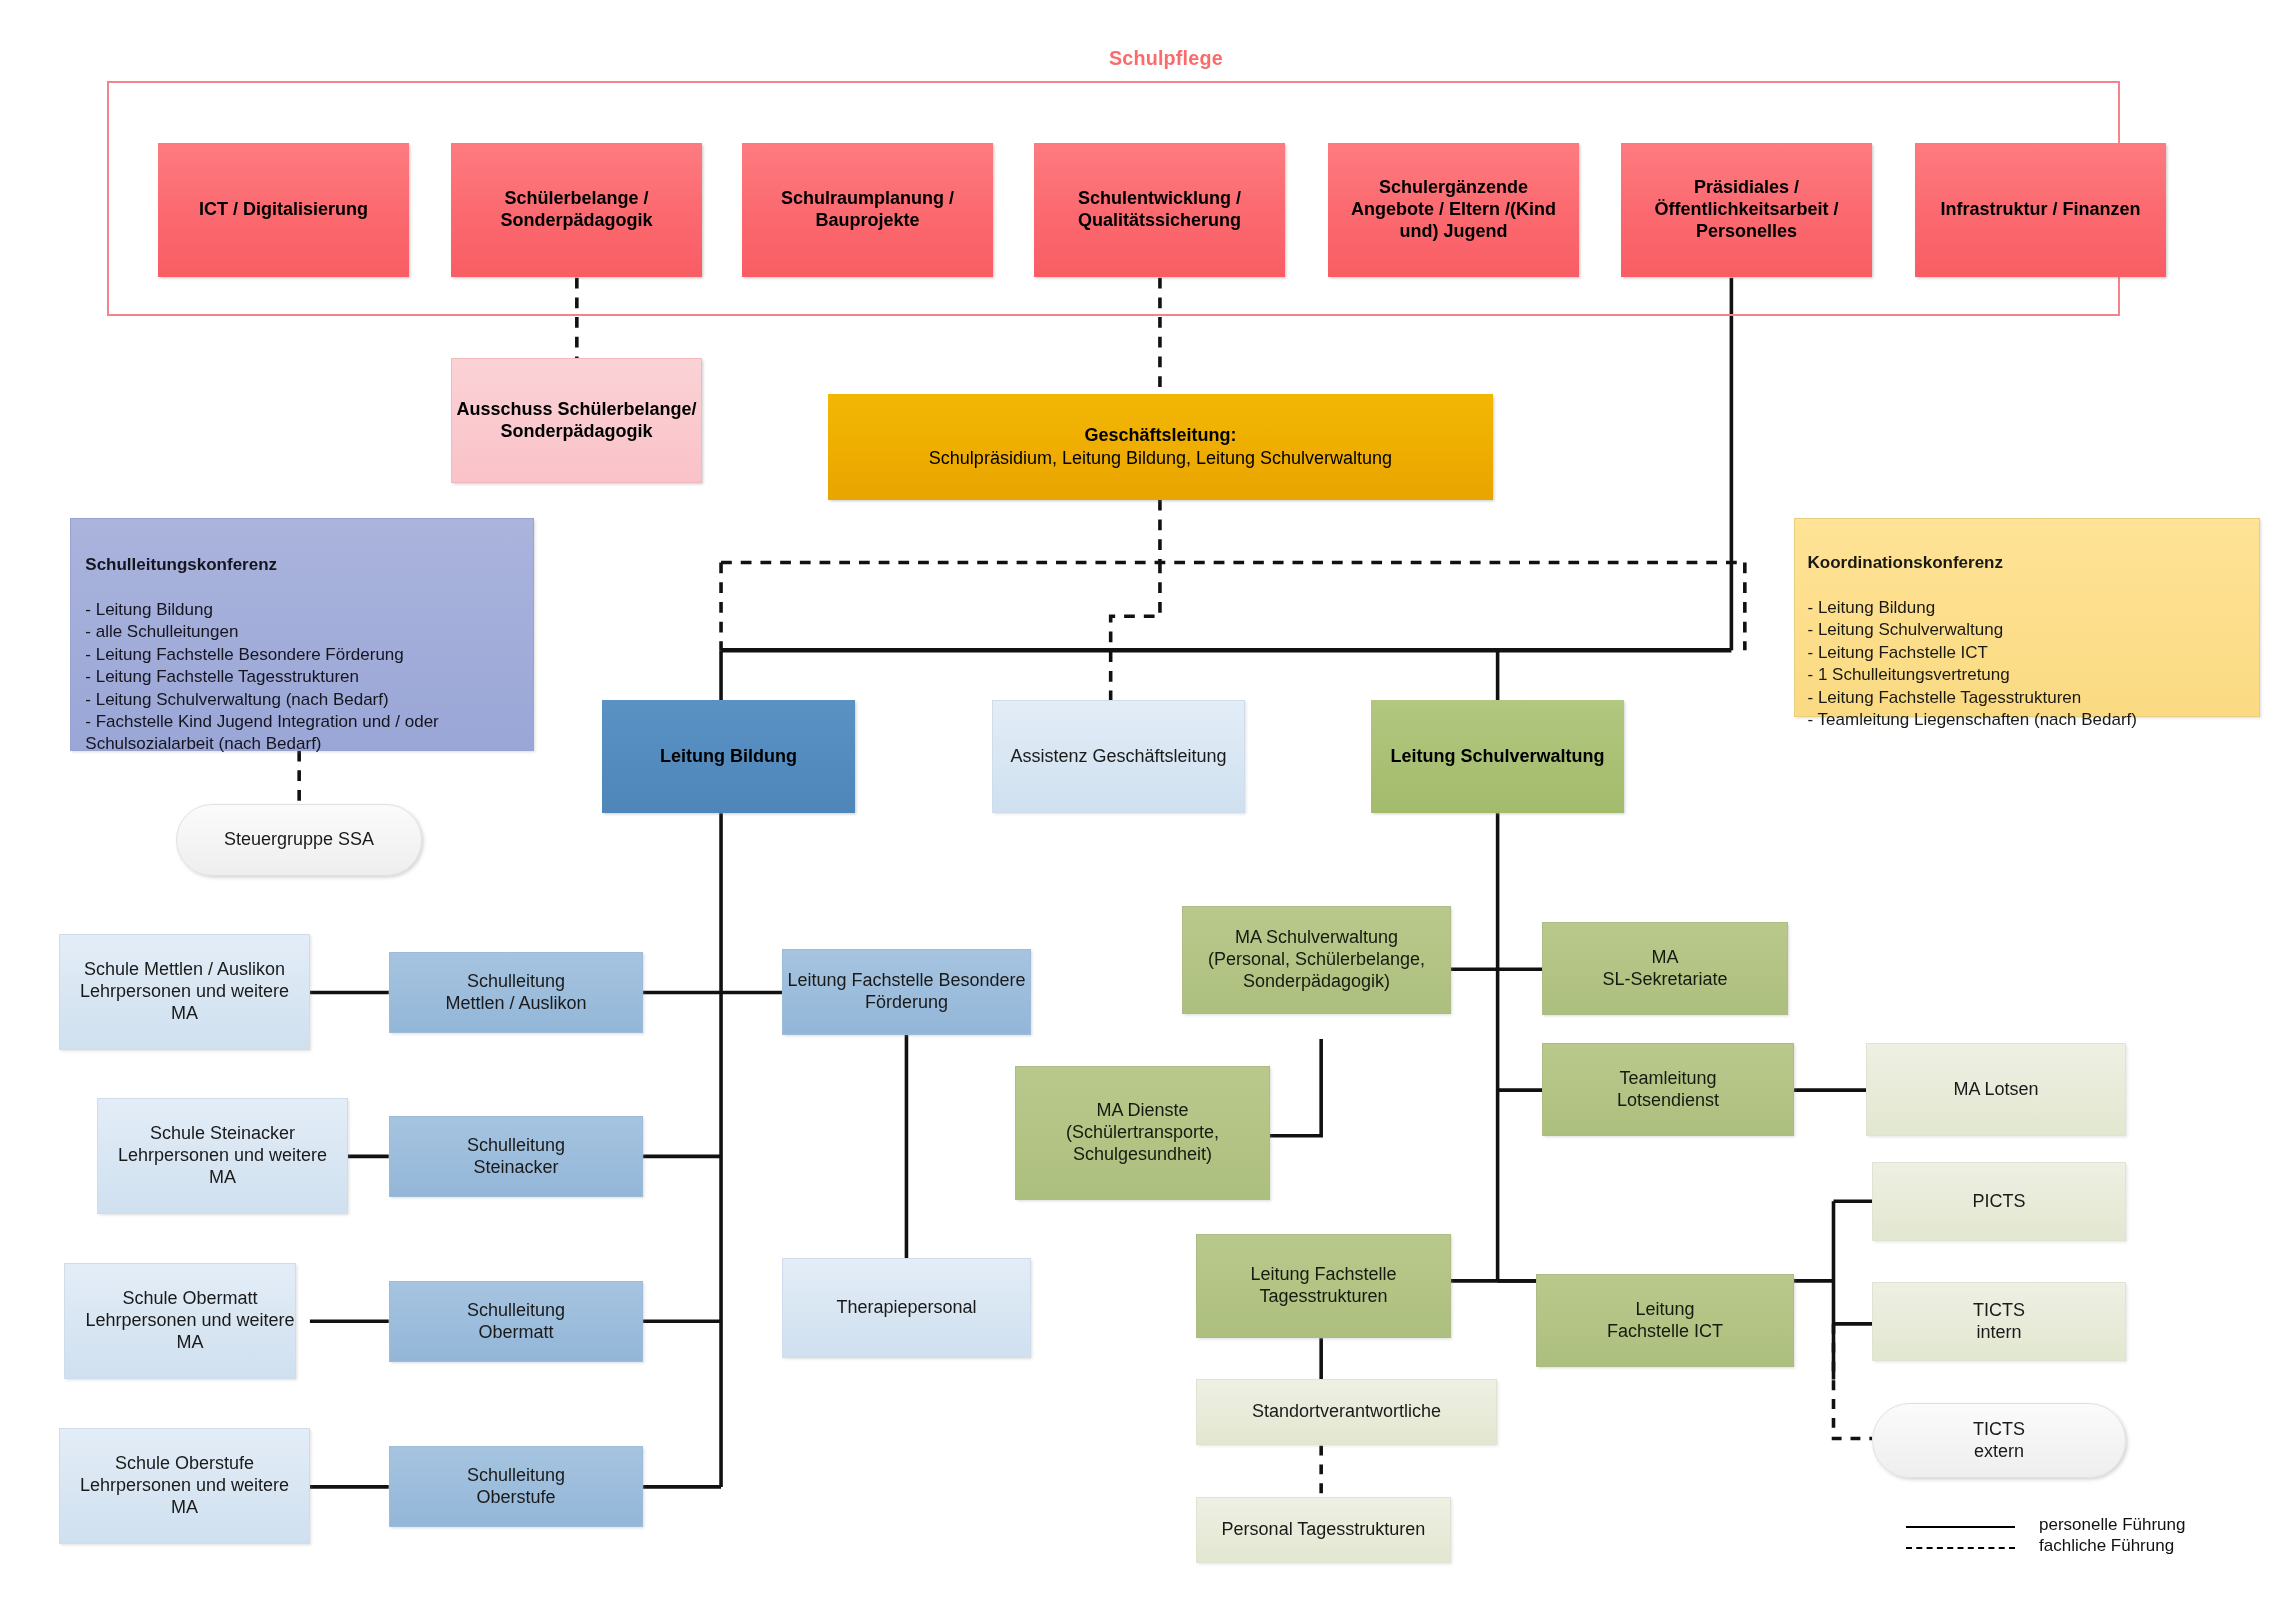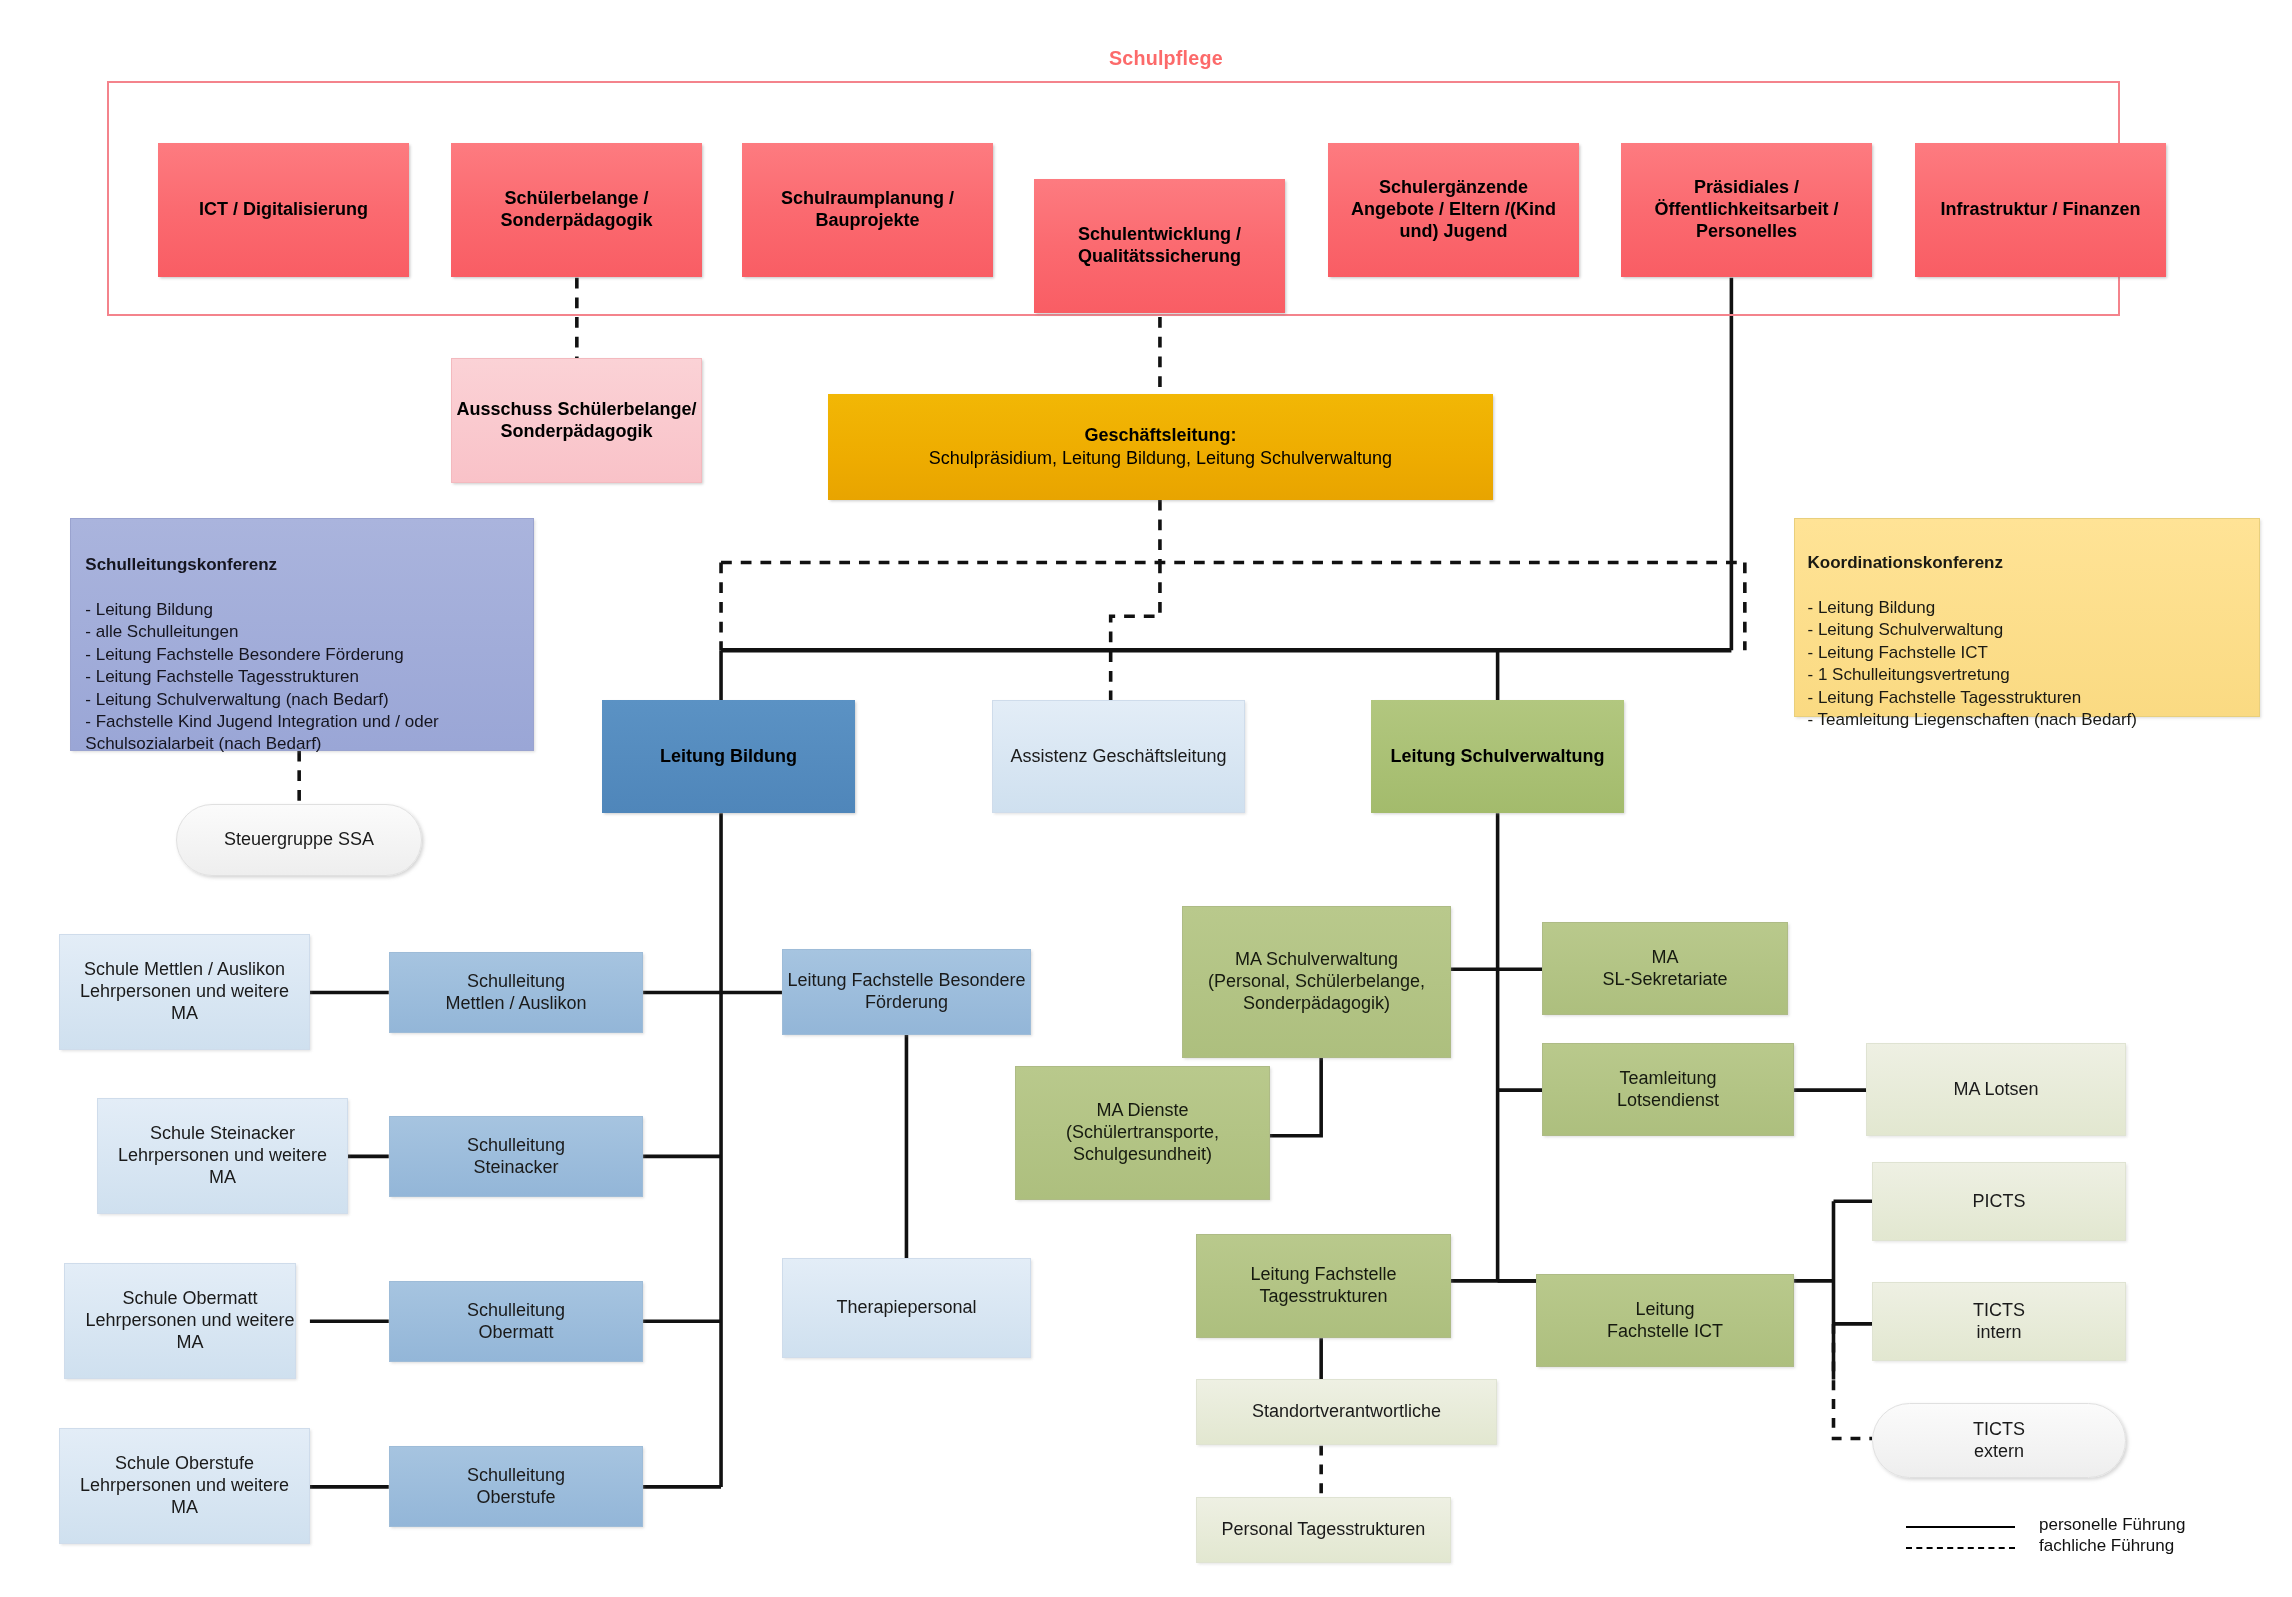--- a/index.html
+++ b/index.html
@@ -245,21 +245,21 @@
   </svg>
 
   <div class="group-title" style="left:1109px; top:47px;">Schulpflege</div>
   <div class="group-frame" style="left:107px; top:81px; width:2013px; height:235px;"></div>
 
   <div class="node red" style="left:158px; top:143px; width:251px; height:134px;">ICT / Digitalisierung</div>
   <div class="node red" style="left:451px; top:143px; width:251px; height:134px;">Schülerbelange /
 Sonderpädagogik</div>
   <div class="node red" style="left:742px; top:143px; width:251px; height:134px;">Schulraumplanung /
 Bauprojekte</div>
-  <div class="node red" style="left:1034px; top:143px; width:251px; height:134px;margin-top:36px;">Schulentwicklung /
+  <div class="node red" style="left:1034px; top:143px; width:251px; height:134px;">Schulentwicklung /
 Qualitätssicherung</div>
   <div class="node red" style="left:1328px; top:143px; width:251px; height:134px;">Schulergänzende
 Angebote / Eltern /(Kind
 und) Jugend</div>
   <div class="node red" style="left:1621px; top:143px; width:251px; height:134px;">Präsidiales /
 Öffentlichkeitsarbeit /
 Personelles</div>
   <div class="node red" style="left:1915px; top:143px; width:251px; height:134px;">Infrastruktur / Finanzen</div>
 
   <div class="node pink" style="left:451px; top:358px; width:251px; height:125px;">Ausschuss Schülerbelange/
@@ -318,21 +318,21 @@
   <div class="node blue-pale" style="left:59px; top:1428px; width:251px; height:116px;">Schule Oberstufe
 Lehrpersonen und weitere
 MA</div>
   <div class="node blue-mid" style="left:389px; top:1446px; width:254px; height:81px;">Schulleitung
 Oberstufe</div>
 
   <div class="node blue-mid" style="left:782px; top:949px; width:249px; height:86px;">Leitung Fachstelle Besondere
 Förderung</div>
   <div class="node blue-pale" style="left:782px; top:1258px; width:249px; height:100px;">Therapiepersonal</div>
 
-  <div class="node green-mid" style="left:1182px; top:906px; width:269px; height:152px;">MA Schulverwaltung
+  <div class="node green-mid" style="left:1182px; top:906px; width:269px; height:108px;">MA Schulverwaltung
 (Personal, Schülerbelange,
 Sonderpädagogik)</div>
   <div class="node green-mid" style="left:1015px; top:1066px; width:255px; height:134px;">MA Dienste
 (Schülertransporte,
 Schulgesundheit)</div>
   <div class="node green-mid" style="left:1542px; top:922px; width:246px; height:93px;">MA
 SL-Sekretariate</div>
   <div class="node green-mid" style="left:1542px; top:1043px; width:252px; height:93px;">Teamleitung
 Lotsendienst</div>
   <div class="node green-pale" style="left:1866px; top:1043px; width:260px; height:93px;">MA Lotsen</div>

